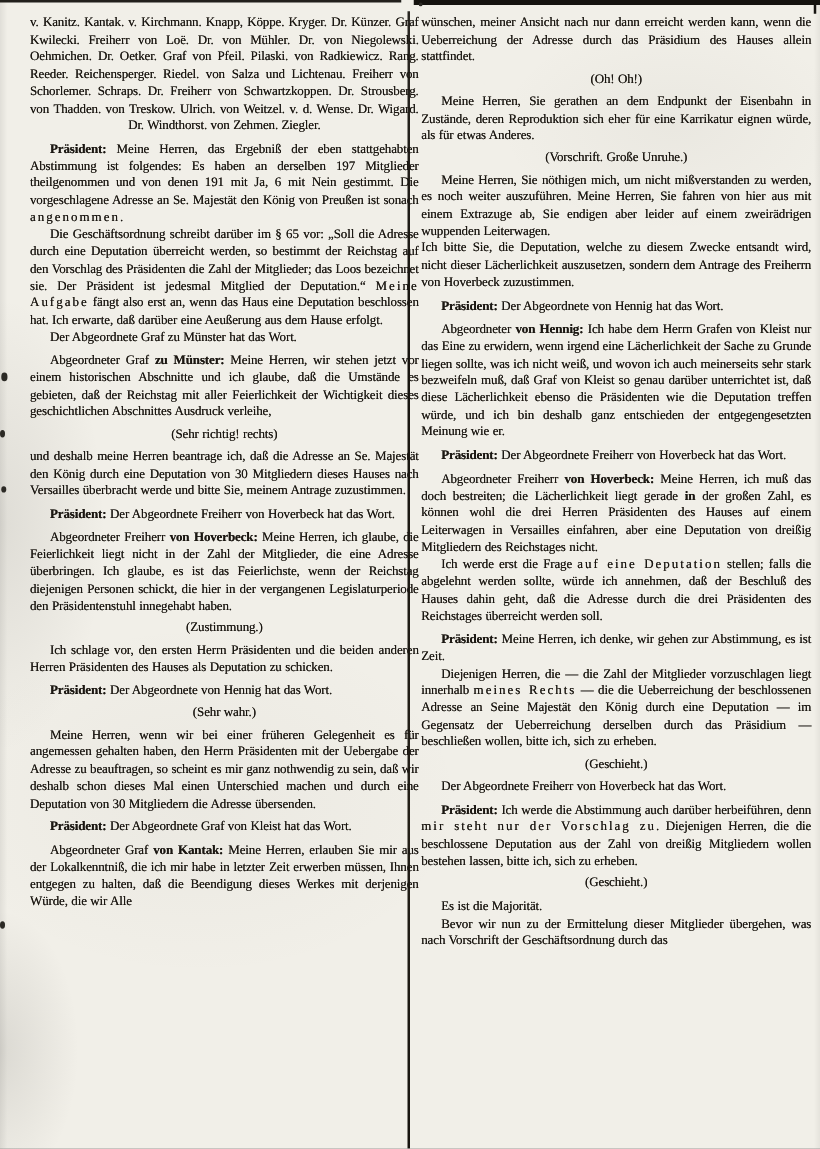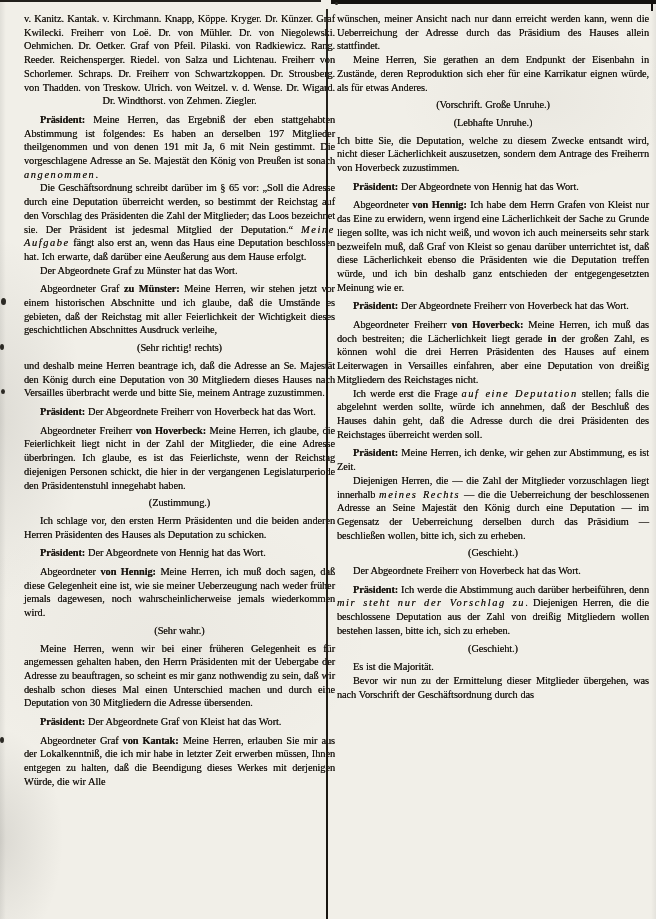--- a/index.html
+++ b/index.html
@@ -32,21 +32,21 @@
   .col-left  { left: 8px;   width: 311px; margin-left: 16px; }
   .col-right { left: 337px; width: 312px; }
   p { margin: 0; }
   p.body  { text-align: justify; }
   p.indent   { text-indent: 16px; }
   p.noindent { text-indent: 0; }
   p.gap   { margin-top: 5px; }
   p.stage { text-align: center; text-indent: 0; margin: 4px 0; }
   p.names { text-align: justify; text-align-last: center; text-indent: 0; }
   .seg-bold   { font-weight: bold; }
-  .seg-spaced { letter-spacing: 1.6px; font-style: italic; }
+  .seg-spaced { letter-spacing: 1.6px; }
   .rule-top-left {
     position: absolute; top: 0; left: 0; width: 321px; height: 2px;
     background: #22201c;
   }
   .rule-top-right {
     position: absolute; top: 0; left: 331px; width: 325px; height: 4px;
     background: #15130f;
   }
   .rule-tick-right {
     position: absolute; top: 0; left: 651px; width: 2px; height: 11px;
@@ -84,31 +84,31 @@
       <p class="body indent"><span class="seg-normal">Die Geschäftsordnung schreibt darüber im § 65 vor: „Soll die Adresse durch eine Deputation überreicht werden, so bestimmt der Reichstag auf den Vorschlag des Präsidenten die Zahl der Mitglieder; das Loos bezeichnet sie. Der Präsident ist jedesmal Mitglied der Deputation.“ </span><span class="seg-spaced">Meine Aufgabe</span><span class="seg-normal"> fängt also erst an, wenn das Haus eine Deputation beschlossen hat. Ich erwarte, daß darüber eine Aeußerung aus dem Hause erfolgt.</span></p>
       <p class="body indent"><span class="seg-normal">Der Abgeordnete Graf zu Münster hat das Wort.</span></p>
       <p class="body indent gap"><span class="seg-normal">Abgeordneter Graf </span><span class="seg-bold">zu Münster:</span><span class="seg-normal"> Meine Herren, wir stehen jetzt vor einem historischen Abschnitte und ich glaube, daß die Umstände es gebieten, daß der Reichstag mit aller Feierlichkeit der Wichtigkeit dieses geschichtlichen Abschnittes Ausdruck verleihe,</span></p>
       <p class="stage"><span class="seg-normal">(Sehr richtig! rechts)</span></p>
       <p class="body noindent"><span class="seg-normal">und deshalb meine Herren beantrage ich, daß die Adresse an Se. Majestät den König durch eine Deputation von 30 Mitgliedern dieses Hauses nach Versailles überbracht werde und bitte Sie, meinem Antrage zuzustimmen.</span></p>
       <p class="body indent gap"><span class="seg-bold">Präsident:</span><span class="seg-normal"> Der Abgeordnete Freiherr von Hoverbeck hat das Wort.</span></p>
       <p class="body indent gap"><span class="seg-normal">Abgeordneter Freiherr </span><span class="seg-bold">von Hoverbeck:</span><span class="seg-normal"> Meine Herren, ich glaube, die Feierlichkeit liegt nicht in der Zahl der Mitglieder, die eine Adresse überbringen. Ich glaube, es ist das Feierlichste, wenn der Reichstag diejenigen Personen schickt, die hier in der vergangenen Legislaturperiode den Präsidentenstuhl innegehabt haben.</span></p>
       <p class="stage"><span class="seg-normal">(Zustimmung.)</span></p>
       <p class="body indent"><span class="seg-normal">Ich schlage vor, den ersten Herrn Präsidenten und die beiden anderen Herren Präsidenten des Hauses als Deputation zu schicken.</span></p>
       <p class="body indent gap"><span class="seg-bold">Präsident:</span><span class="seg-normal"> Der Abgeordnete von Hennig hat das Wort.</span></p>
-      <p class="body indent gap"><span class="seg-normal">Abgeordneter </span><span class="seg-bold">von Hennig:</span><span class="seg-normal"> Meine Herren, ich muß doch sagen, daß diese Gelegenheit eine ist, wie sie meiner Ueberzeugung nach weder früher jemals dagewesen, noch wahrscheinlicherweise jemals wiederkommen wird.</span></p>
       <p class="stage"><span class="seg-normal">(Sehr wahr.)</span></p>
       <p class="body indent"><span class="seg-normal">Meine Herren, wenn wir bei einer früheren Gelegenheit es für angemessen gehalten haben, den Herrn Präsidenten mit der Uebergabe der Adresse zu beauftragen, so scheint es mir ganz nothwendig zu sein, daß wir deshalb schon dieses Mal einen Unterschied machen und durch eine Deputation von 30 Mitgliedern die Adresse übersenden.</span></p>
       <p class="body indent gap"><span class="seg-bold">Präsident:</span><span class="seg-normal"> Der Abgeordnete Graf von Kleist hat das Wort.</span></p>
       <p class="body indent gap"><span class="seg-normal">Abgeordneter Graf </span><span class="seg-bold">von Kantak:</span><span class="seg-normal"> Meine Herren, erlauben Sie mir aus der Lokalkenntniß, die ich mir habe in letzter Zeit erwerben müssen, Ihnen entgegen zu halten, daß die Beendigung dieses Werkes mit derjenigen Würde, die wir Alle</span></p>
     </div>
   <div class="col col-right">
       <p class="body noindent"><span class="seg-normal">wünschen, meiner Ansicht nach nur dann erreicht werden kann, wenn die Ueberreichung der Adresse durch das Präsidium des Hauses allein stattfindet.</span></p>
+      <p class="stage"><span class="seg-normal">(Oh! Oh!)</span></p>
       <p class="body indent"><span class="seg-normal">Meine Herren, Sie gerathen an dem Endpunkt der Eisenbahn in Zustände, deren Reproduktion sich eher für eine Karrikatur eignen würde, als für etwas Anderes.</span></p>
       <p class="stage"><span class="seg-normal">(Vorschrift.  Große Unruhe.)</span></p>
-      <p class="stage"><span class="seg-normal">(Lebhafte Unruhe.)</span></p>
+      <p class="body indent"><span class="seg-normal">Meine Herren, Sie nöthigen mich, um nicht mißverstanden zu werden, es noch weiter auszuführen. Meine Herren, Sie fahren von hier aus mit einem Extrazuge ab, Sie endigen aber leider auf einem zweirädrigen wuppenden Leiterwagen.</span></p>
       <p class="body noindent"><span class="seg-normal">Ich bitte Sie, die Deputation, welche zu diesem Zwecke entsandt wird, nicht dieser Lächerlichkeit auszusetzen, sondern dem Antrage des Freiherrn von Hoverbeck zuzustimmen.</span></p>
       <p class="body indent gap"><span class="seg-bold">Präsident:</span><span class="seg-normal"> Der Abgeordnete von Hennig hat das Wort.</span></p>
       <p class="body indent gap"><span class="seg-normal">Abgeordneter </span><span class="seg-bold">von Hennig:</span><span class="seg-normal"> Ich habe dem Herrn Grafen von Kleist nur das Eine zu erwidern, wenn irgend eine Lächerlichkeit der Sache zu Grunde liegen sollte, was ich nicht weiß, und wovon ich auch meinerseits sehr stark bezweifeln muß, daß Graf von Kleist so genau darüber unterrichtet ist, daß diese Lächerlichkeit ebenso die Präsidenten wie die Deputation treffen würde, und ich bin deshalb ganz entschieden der entgegengesetzten Meinung wie er.</span></p>
       <p class="body indent gap"><span class="seg-bold">Präsident:</span><span class="seg-normal"> Der Abgeordnete Freiherr von Hoverbeck hat das Wort.</span></p>
       <p class="body indent gap"><span class="seg-normal">Abgeordneter Freiherr </span><span class="seg-bold">von Hoverbeck:</span><span class="seg-normal"> Meine Herren, ich muß das doch bestreiten;  die Lächerlichkeit liegt gerade </span><span class="seg-bold">in</span><span class="seg-normal"> der großen Zahl, es können wohl die drei Herren Präsidenten des Hauses auf einem Leiterwagen in Versailles einfahren, aber eine Deputation von dreißig Mitgliedern des Reichstages nicht.</span></p>
       <p class="body indent"><span class="seg-normal">Ich werde erst die Frage </span><span class="seg-spaced">auf eine Deputation</span><span class="seg-normal"> stellen; falls die abgelehnt werden sollte, würde ich annehmen, daß der Beschluß des Hauses dahin geht, daß die Adresse durch die drei Präsidenten des Reichstages überreicht werden soll.</span></p>
       <p class="body indent gap"><span class="seg-bold">Präsident:</span><span class="seg-normal"> Meine Herren, ich denke, wir gehen zur Abstimmung, es ist Zeit.</span></p>
       <p class="body indent"><span class="seg-normal">Diejenigen Herren, die — die Zahl der Mitglieder vorzuschlagen liegt innerhalb </span><span class="seg-spaced">meines Rechts</span><span class="seg-normal"> — die die Ueberreichung der beschlossenen Adresse an Seine Majestät den König durch eine Deputation — im Gegensatz der Ueberreichung derselben durch das Präsidium — beschließen wollen, bitte ich, sich zu erheben.</span></p>
       <p class="stage"><span class="seg-normal">(Geschieht.)</span></p>
       <p class="body indent"><span class="seg-normal">Der Abgeordnete Freiherr von Hoverbeck hat das Wort.</span></p>

